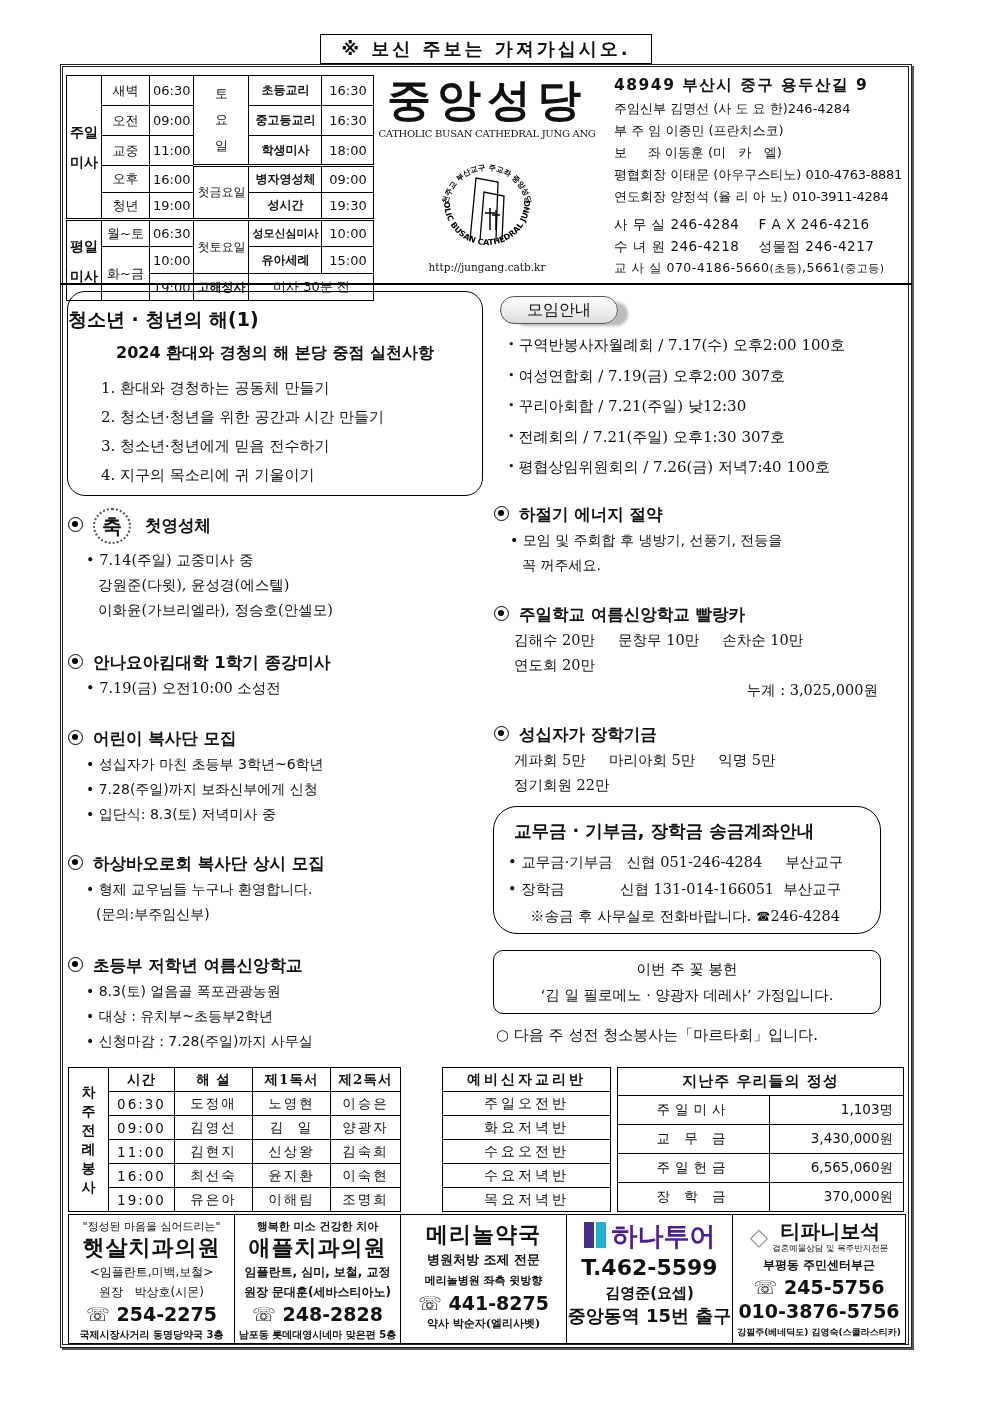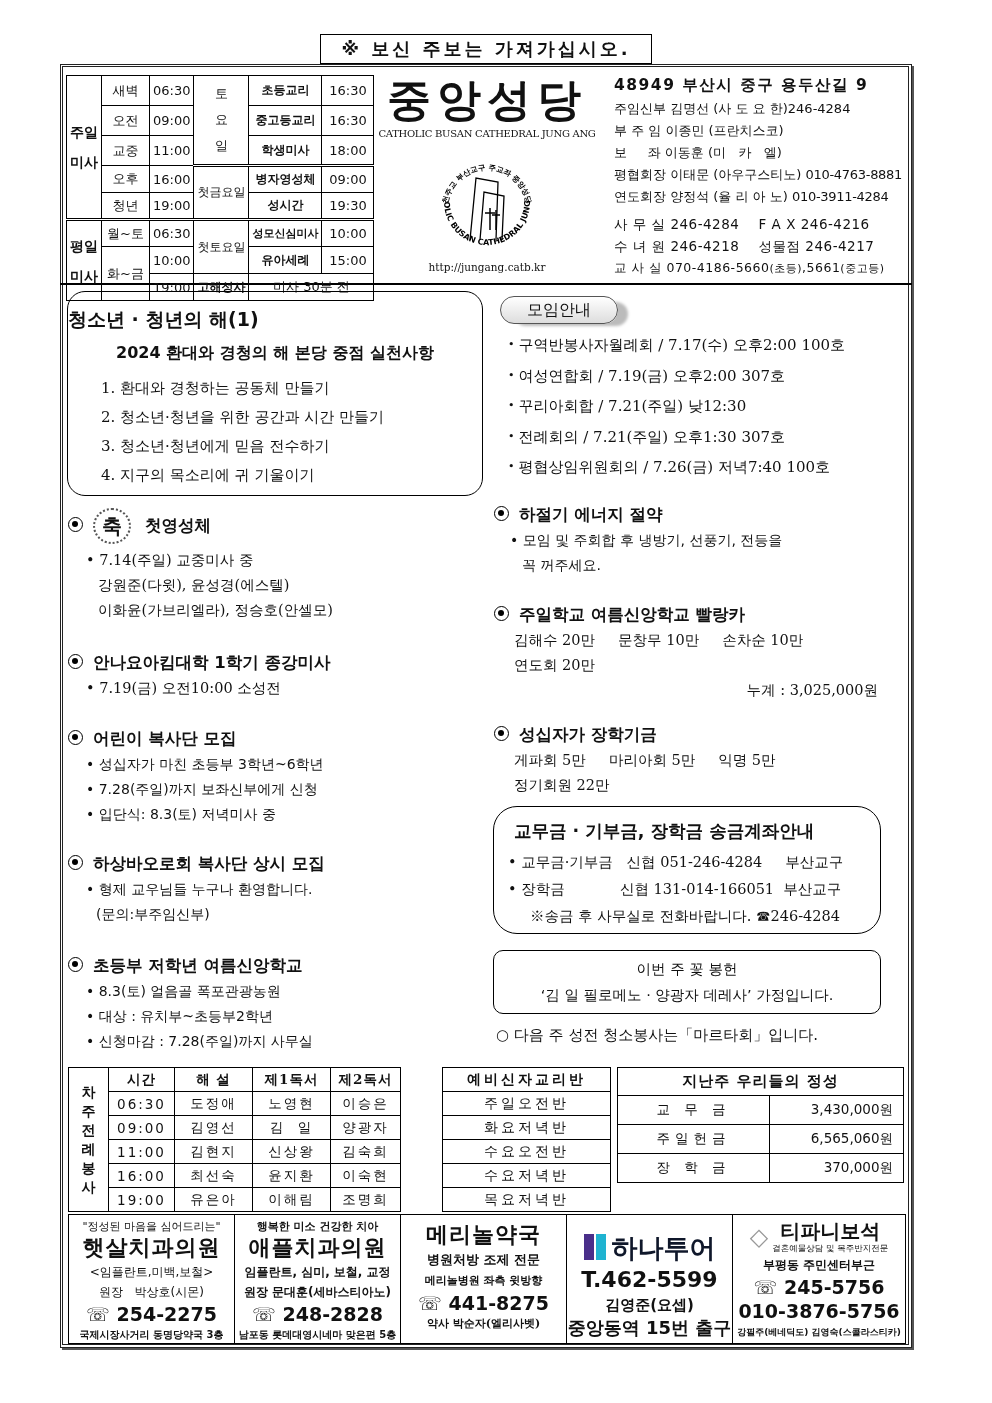--- a/index.html
+++ b/index.html
@@ -343,20 +343,24 @@
       </tr>
 </tbody>
   </table>
 
 <table class="offer">
   <tbody>
       <tr>
         <td colspan="2" class="hd">지난주 우리들의 정성</td>
       </tr>
   <tr>
+        <td class="l">주일미사</td>
+        <td class="r">1,103명</td>
+      </tr>
+  <tr>
         <td class="l">교 무 금</td>
         <td class="r">3,430,000원</td>
       </tr>
   <tr>
         <td class="l">주일헌금</td>
         <td class="r">6,565,060원</td>
       </tr>
   <tr>
         <td class="l">장 학 금</td>
         <td class="r">370,000원</td>
@@ -382,21 +386,21 @@
     <div class="sm">남포동 롯데대영시네마 맞은편 5층</div>
   </div>
   <div class="ad" style="width:166px;">
     <div class="big" style="margin-top:6px;">메리놀약국</div>
     <div class="md" style="font-family:'DejaVu Serif',serif; font-size:13px; line-height:22px;">병원처방 조제 전문</div>
     <div class="md" style="font-family:'DejaVu Serif',serif; font-size:11px;">메리놀병원 좌측 윗방향</div>
     <div class="ph">☏ 441-8275</div>
     <div class="sm" style="font-family:'DejaVu Serif',serif; font-size:11px;">약사 박순자(엘리사벳)</div>
   </div>
   <div class="ad" style="width:166px;">
-    <div style="margin-top:16px; font-size:26px; font-weight:bold; color:#0f172a; line-height:34px;"><span style="display:inline-block; width:10px; height:26px; background:#4a2f8a; margin-right:2px; vertical-align:-3px;"></span><span style="display:inline-block; width:10px; height:26px; background:#1fb3d1; margin-right:6px; vertical-align:-3px;"></span><span>하나투어</span></div>
+    <div style="margin-top:4px; font-size:26px; font-weight:bold; color:#4c1d95; line-height:34px;"><span style="display:inline-block; width:10px; height:26px; background:#4a2f8a; margin-right:2px; vertical-align:-3px;"></span><span style="display:inline-block; width:10px; height:26px; background:#1fb3d1; margin-right:6px; vertical-align:-3px;"></span><span>하나투어</span></div>
     <div style="font-size:22px; font-weight:bold; line-height:30px;">T.462-5599</div>
     <div class="md" style="font-size:15px;">김영준(요셉)</div>
     <div style="font-size:18px; font-weight:bold; line-height:26px;">중앙동역 15번 출구</div>
   </div>
   <div class="ad" style="flex:1;">
     <div style="display:flex; align-items:center; justify-content:center; margin-top:4px;">
       <span style="font-size:24px; color:#999; margin-right:4px;">◇</span>
       <div>
         <div style="font-size:20px; font-weight:bold; line-height:24px;">티파니보석</div>
         <div style="font-size:8.5px;">결혼예물상담 및 목주반지전문</div>

